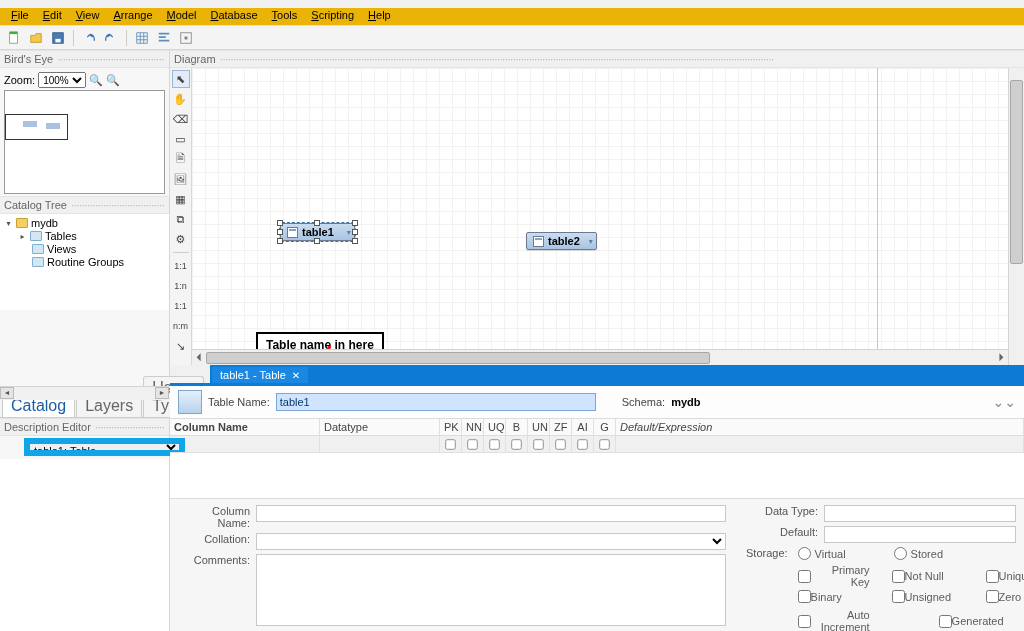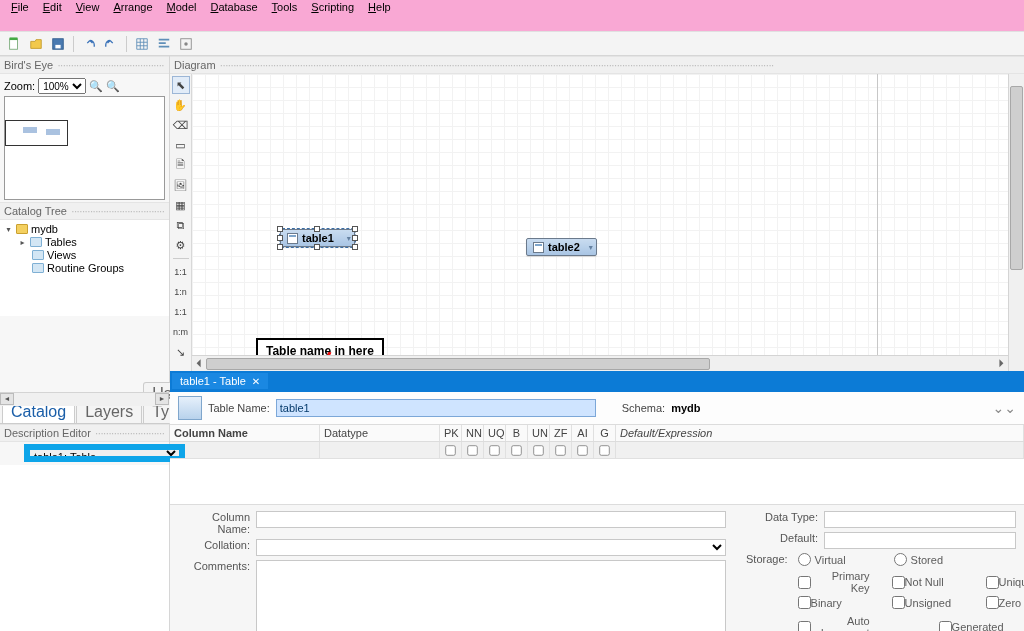--- a/index.html
+++ b/index.html
@@ -1,19 +1,19 @@
 <!DOCTYPE html>
 <html><head>
 <meta charset="utf-8">
 <style>
 * { box-sizing: border-box; margin: 0; padding: 0; font-family: "Segoe UI", Tahoma, Arial, sans-serif; font-size: 11px; }
 body { width: 1024px; height: 631px; background: #f0f0f0; overflow: hidden; position: relative; }
 
 
-.menu-bar { display: flex; background: #f9a8d4; height: 32px; padding-left: 4px; border-bottom: 1px solid #e0e0e0;}
+.menu-bar { display: flex; background: #eab308; height: 18px; padding-left: 4px; border-bottom: 1px solid #e0e0e0; margin-top: 8px;}
 .menu-item { padding: 1px 7px; cursor: default; }
 .menu-item u { text-decoration: underline; }
 
 
 .toolbar { height: 24px; background: #f4f4f4; border-bottom: 1px solid #d6d6d6; display:flex; align-items:center; padding-left:4px; gap:2px;}
 .tb-btn { width:20px; height:20px; display:flex; align-items:center; justify-content:center; border:1px solid transparent;}
 .tb-sep { width:1px; height:16px; background:#ccc; margin:0 3px;}
 
 
 .app-body { display:flex; height: calc(631px - 42px); }
@@ -76,21 +76,21 @@
 .hscroll-canvas .track { flex:1; position:relative; height:14px; }
 .hscroll-canvas .thumb { position:absolute; left:0; width:64%; top:1px; bottom:1px; background:#cfcfcf; border:1px solid #a8a8a8; border-radius:2px;}
 .vscroll-canvas { position:absolute; right:0; top:0; bottom:0; width:16px; background:#f0f0f0; border-left:1px solid #d4d4d4;}
 .vscroll-canvas .vthumb{ position:absolute; top:12px; left:1px; right:1px; height:62%; background:#cfcfcf; border:1px solid #a8a8a8; border-radius:2px;}
 
 
 .anno-box { position:absolute; border:2px solid #000; background:#fff; padding:4px 8px; font-size:12px; font-weight:bold; text-align:center;}
 .anno-arrow { position:absolute; pointer-events:none; }
 
 
-.editor-tab-strip { height:18px; background:#0c7bd6; display:flex; align-items:flex-end; padding-left:2px;}
+.editor-tab-strip { height:18px; background:#0c7bd6; display:flex; align-items:flex-end; padding-left:2px;margin-left:40px;}
 .editor-tab { background:#1a88e2; color:#fff; font-size:11px; padding:2px 8px; display:flex; align-items:center; gap:6px;}
 .editor-tab .x { font-size:10px;}
 .editor-hr { height:3px; background:#0c7bd6;}
 .editor-header { display:flex; align-items:center; gap:6px; padding:4px 8px; background:#fdfdfd;}
 .editor-header .big-icon { width:24px;height:24px;border:1px solid #7fa6cc;background:linear-gradient(#e6f0fb,#b8d2ec);}
 .editor-header label { color:#444; }
 .editor-header input.tname { width:320px; height:18px; border:1px solid #7ca7d8; background:#cfe4ff; font-size:11px; padding:0 3px; color:#063a6b;}
 .editor-header .expand { margin-left:auto; color:#8a8a8a; font-size:14px;}
 
 .col-grid-header { display:flex; background:#fafafa; border-top:1px solid #dcdcdc; border-bottom:1px solid #dcdcdc; font-size:10px; color:#444;}

